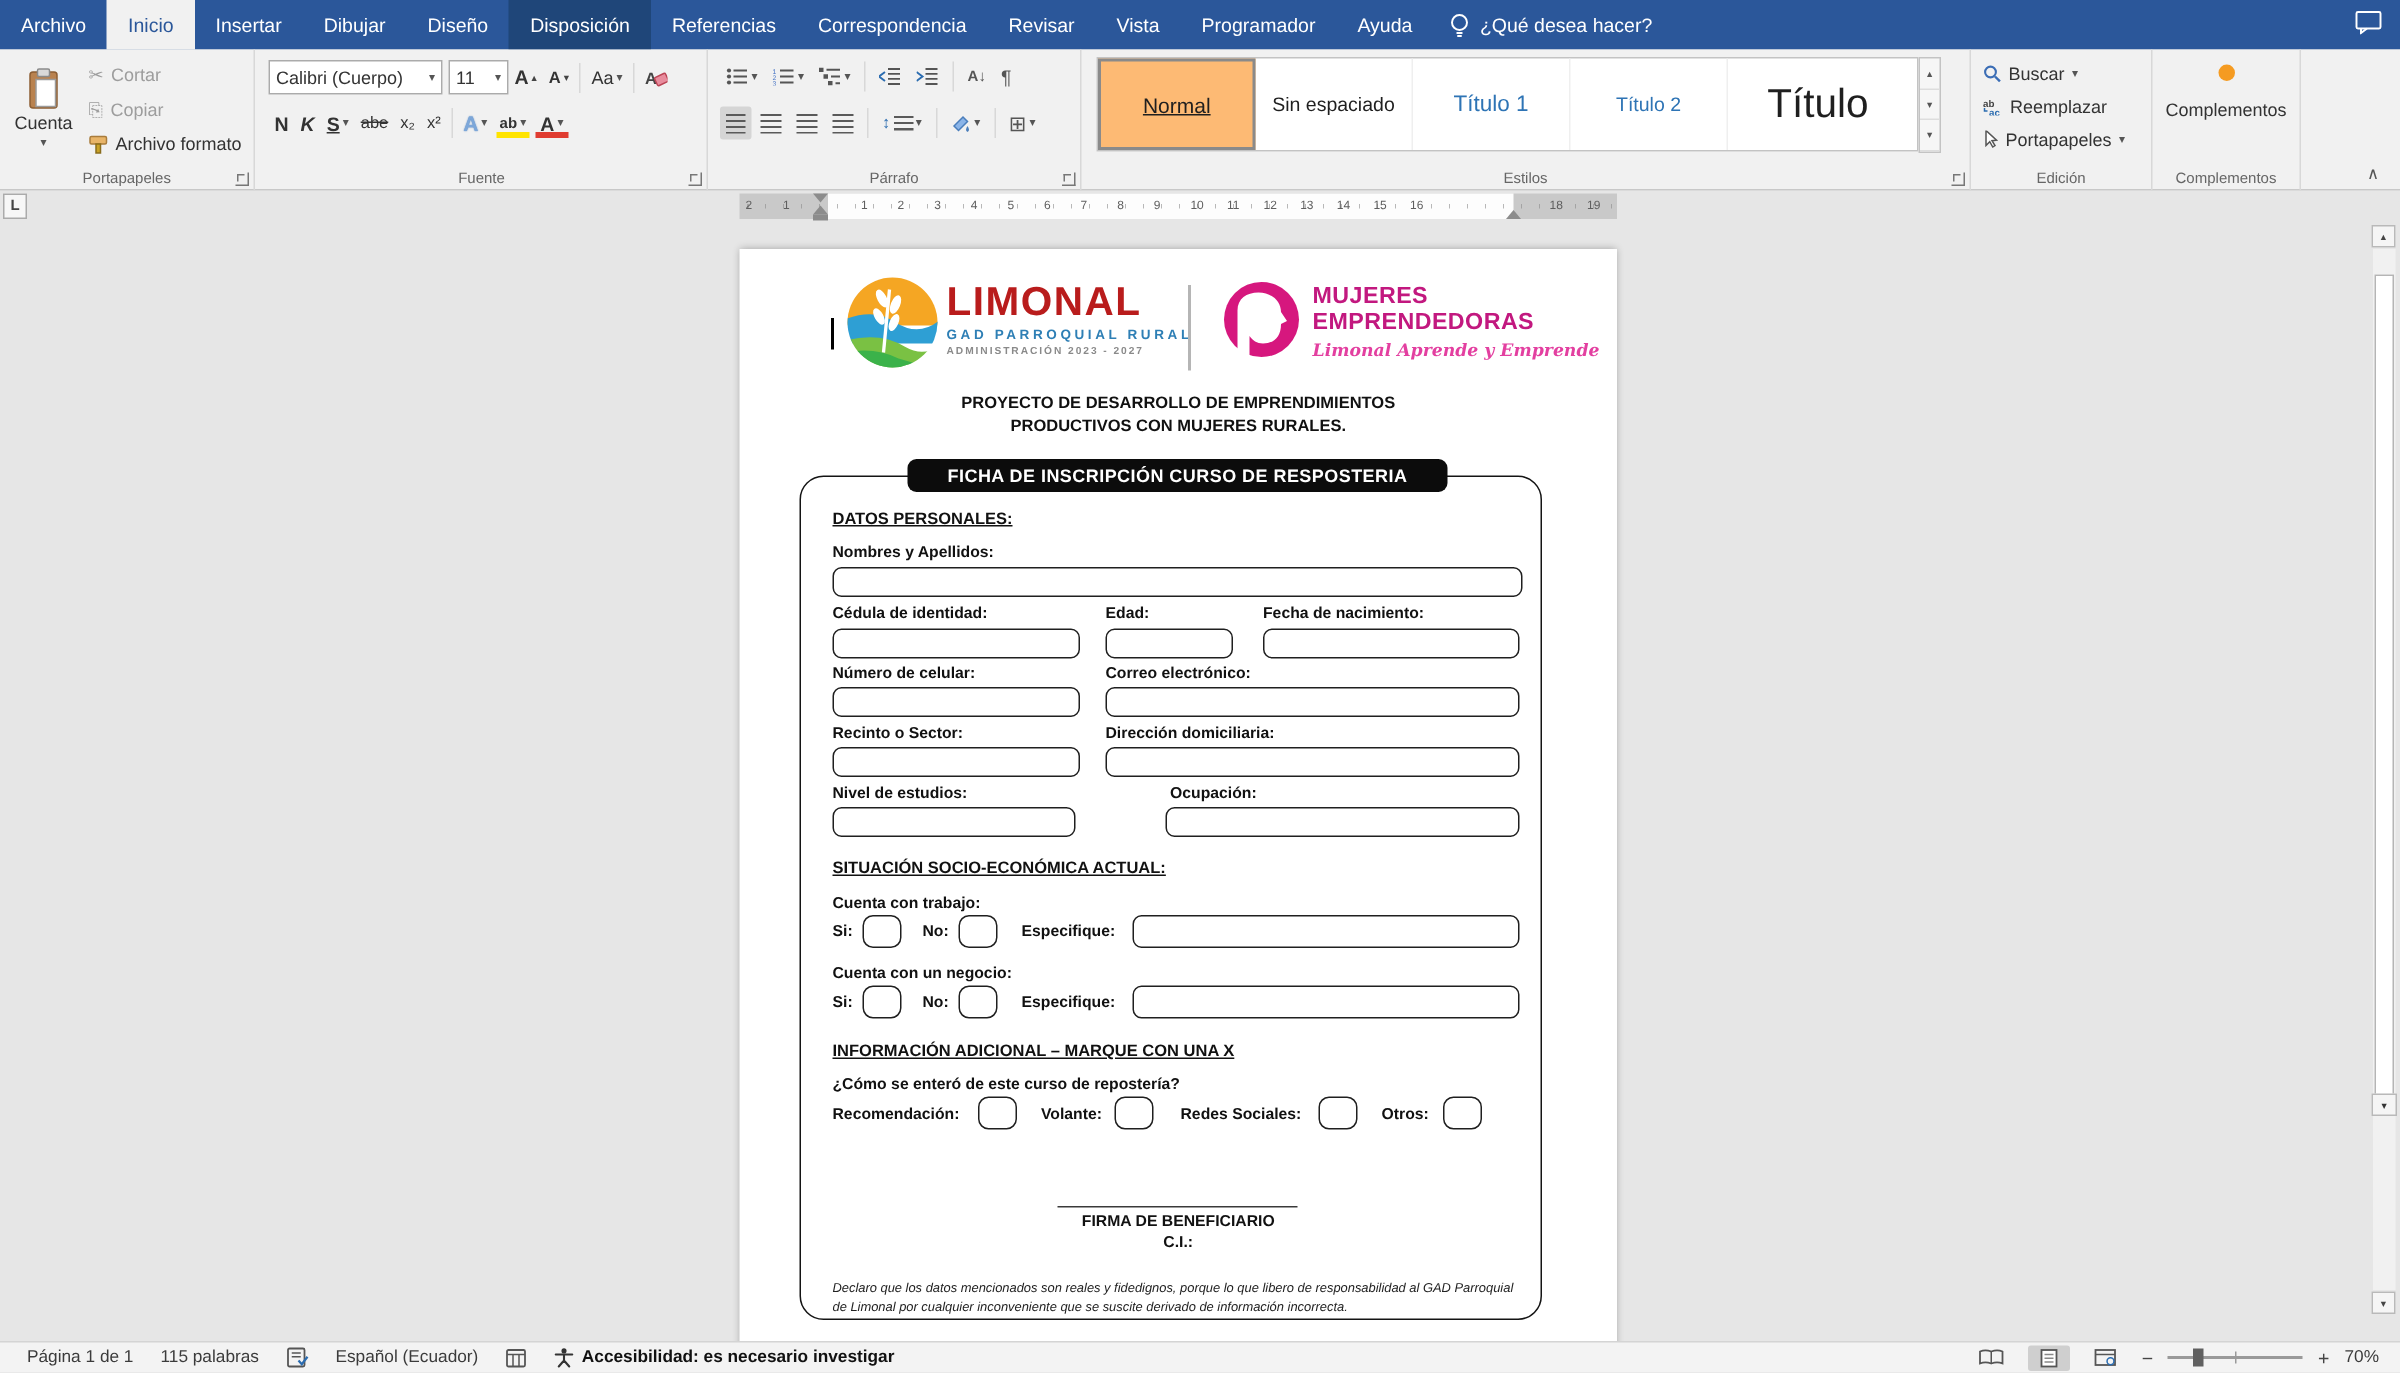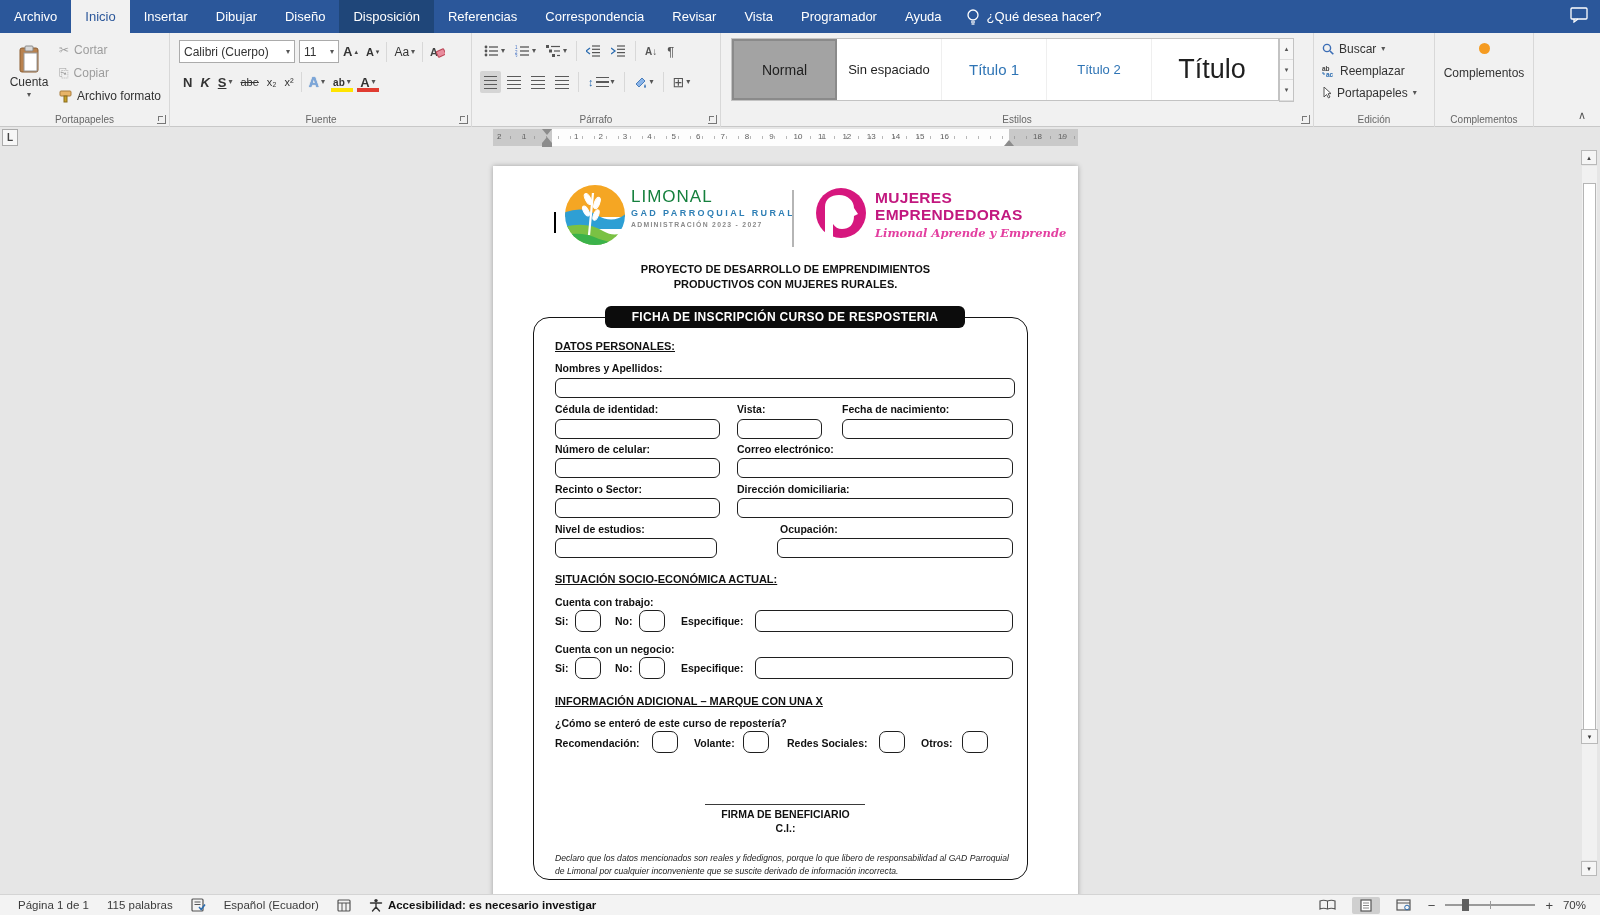--- a/index.html
+++ b/index.html
@@ -36,21 +36,21 @@
   .lines3 { width:13px; height:10px; background:repeating-linear-gradient(#5a5a5a 0 1.4px, transparent 1.4px 4.3px); }
   .lines4 { width:14px; height:13px; background:repeating-linear-gradient(#5a5a5a 0 1.4px, transparent 1.4px 3.9px); }
 
   .fontrow1 { position:absolute; left:8px; top:7px; display:flex; align-items:center; }
   .fontrow2 { position:absolute; left:8px; top:38px; display:flex; align-items:center; }
   .fmt { font-size:13px; font-weight:bold; color:#333; }
   .swatch { position:absolute; left:2px; right:2px; bottom:1px; height:4px; }
 
   .stylegallery { position:absolute; left:10px; top:5px; width:548px; height:63px; background:#fff; border:1px solid #c3c3c3; display:flex; }
   .styleitem { flex:0 0 105px; display:flex; align-items:center; justify-content:center; border-right:1px solid #efefef; color:#1f1f1f; }
-  .styleitem.sel { border:2px solid #8a8a8a; background:#a3a3a3; }
+  .styleitem.sel { border:2px solid #8a8a8a; background:#fdba74;text-decoration:underline; }
   .gscroll { position:absolute; right:-16px; top:-1px; width:15px; height:64px; border:1px solid #c3c3c3; background:#f6f6f6; display:flex; flex-direction:column; }
   .gscroll div { flex:1; display:flex; align-items:center; justify-content:center; font-size:7px; color:#555; border-bottom:1px solid #ddd; }
 
   .edrow { display:flex; align-items:center; gap:5px; font-size:12px; color:#333; height:22px; padding:0 6px; }
 
   
   .tabsel { position:absolute; left:2px; top:129px; width:16px; height:17px; background:#f7f7f7; border:1px solid #ababab; font-size:10px; color:#444; display:flex; align-items:center; justify-content:center; font-weight:bold; }
   .hruler { position:absolute; left:493px; top:129px; width:585px; height:17px; background:#c9c9c9; }
   .hruler .white { position:absolute; left:59px; top:0; width:457px; height:17px; background:#fdfdfd; }
   .rdots-h { position:absolute; left:0; top:7px; width:100%; height:3px; background:repeating-linear-gradient(90deg, transparent 0 5px, #8a8a8a 5px 6px, transparent 6px 12px); opacity:.6; }
@@ -64,21 +64,21 @@
   .indent-left { position:absolute; left:49px; top:0; }
   .indent-left .tri-up { margin-top:2px; }
   .indent-left .box { width:10px; height:4px; background:#8c8c8c; }
   .indent-right { position:absolute; left:511px; bottom:0; }
 
   
   .canvas { position:absolute; left:0; top:148px; width:1580px; height:746px; background:#e6e6e6; overflow:hidden; }
   .page { position:absolute; left:493px; top:18px; width:585px; height:740px; background:#fff; box-shadow:0 0 5px rgba(0,0,0,.3); }
   .caret { position:absolute; left:61px; top:46px; width:1.5px; height:21px; background:#000; }
 
-  .limonal-name { font-size:17px; font-weight:400; color:#15803d; letter-spacing:1px; line-height:1; }
+  .limonal-name { font-size:27px; font-weight:700; color:#b91c1c; letter-spacing:1px; line-height:1; }
   .limonal-sub { font-size:9px; font-weight:bold; color:#2e7fb5; letter-spacing:2.4px; margin-top:3px; }
   .limonal-adm { font-size:6.8px; font-weight:bold; color:#8a8a8a; letter-spacing:1.3px; margin-top:3px; }
   .logo-sep { position:absolute; left:299px; top:24px; width:1.5px; height:57px; background:#b5b5b5; }
   .muj-line { font-size:15.5px; font-weight:800; color:#c2187f; line-height:1.12; letter-spacing:.3px; }
   .muj-tag { font-family:"DejaVu Serif", serif; font-style:italic; font-weight:bold; font-size:11.5px; color:#e33fa0; margin-top:2px; }
 
   .doctitle { position:absolute; left:0; width:585px; text-align:center; font-size:11px; font-weight:bold; color:#111; }
   .banner { position:absolute; left:112px; top:140px; width:360px; height:22px; background:#0c0c0c; border-radius:6px; color:#fff; font-size:12px; font-weight:bold; display:flex; align-items:center; justify-content:center; z-index:3; letter-spacing:.3px; }
   .formbox { position:absolute; left:40px; top:151px; width:495px; height:563px; border:1.8px solid #141414; border-radius:16px; }
 
@@ -511,21 +511,21 @@
       <div class="doctitle" style="top:97px;">PROYECTO DE DESARROLLO DE EMPRENDIMIENTOS</div>
       <div class="doctitle" style="top:112px;">PRODUCTIVOS CON MUJERES RURALES.</div>
 
       <div class="banner">FICHA DE INSCRIPCIÓN CURSO DE RESPOSTERIA</div>
       <div class="formbox"></div>
 
       <div class="fheading" style="left:62px;top:174px;">DATOS PERSONALES:</div>
       <div class="flabel" style="left:62px;top:196px;">Nombres y Apellidos:</div>
       <div class="finput" style="left:62px;top:212px;width:460px;"></div>
       <div class="flabel" style="left:62px;top:237px;">Cédula de identidad:</div>
-      <div class="flabel" style="left:244px;top:237px;">Vista:</div>
+      <div class="flabel" style="left:244px;top:237px;">Edad:</div>
       <div class="flabel" style="left:349px;top:237px;">Fecha de nacimiento:</div>
       <div class="finput" style="left:62px;top:253px;width:165px;"></div>
       <div class="finput" style="left:244px;top:253px;width:85px;"></div>
       <div class="finput" style="left:349px;top:253px;width:171px;"></div>
       <div class="flabel" style="left:62px;top:277px;">Número de celular:</div>
       <div class="flabel" style="left:244px;top:277px;">Correo electrónico:</div>
       <div class="finput" style="left:62px;top:292px;width:165px;"></div>
       <div class="finput" style="left:244px;top:292px;width:276px;"></div>
       <div class="flabel" style="left:62px;top:317px;">Recinto o Sector:</div>
       <div class="flabel" style="left:244px;top:317px;">Dirección domiciliaria:</div>

